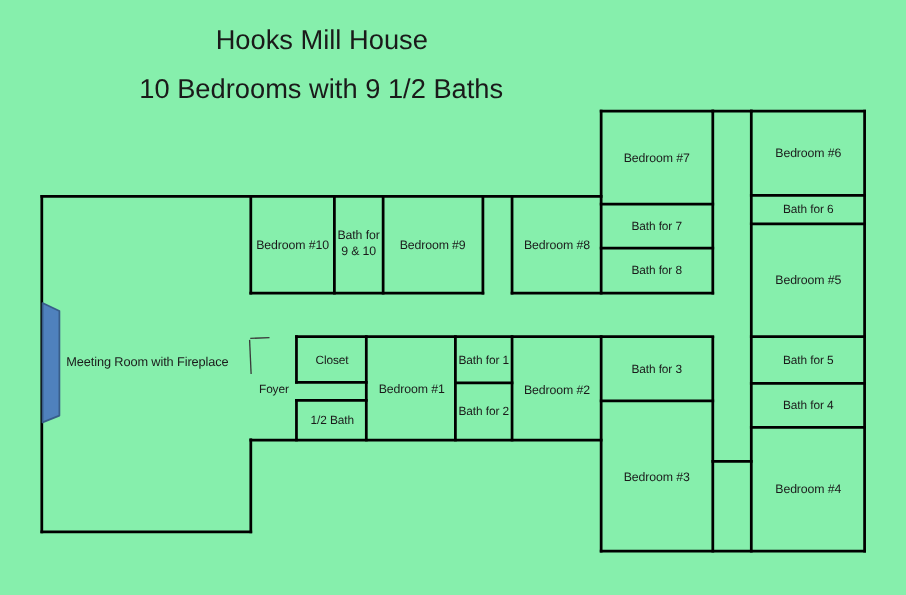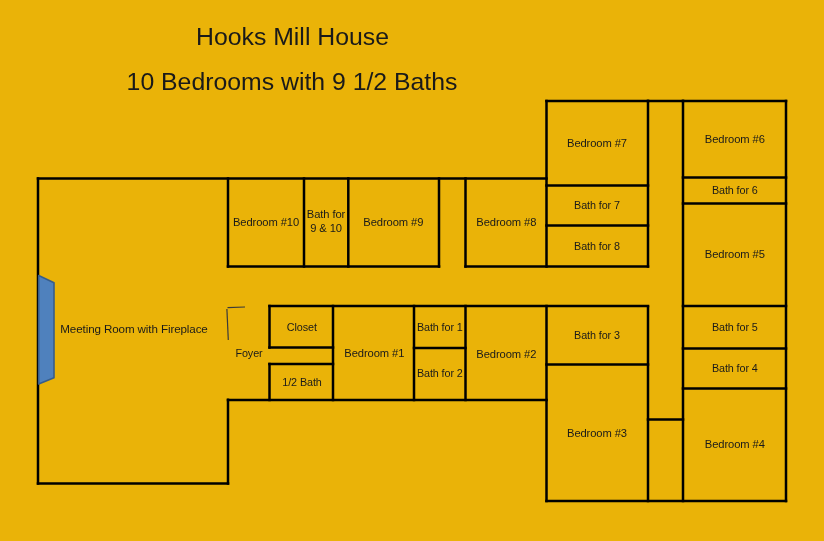--- a/index.html
+++ b/index.html
@@ -1,16 +1,16 @@
 <!DOCTYPE html>
 <html><head>
 <meta charset="utf-8">
 <style>
   html,body{margin:0;padding:0;background:#ffffff;}
-  #page{position:relative;width:824px;height:541px;background:#eab308;overflow:hidden;
+  #page{position:relative;width:824px;height:541px;background:#86efac;overflow:hidden;
         font-family:"Liberation Sans",sans-serif;}
   svg text{font-family:"Liberation Sans",sans-serif;fill:#1a1a1a;}
 </style>
 </head>
 <body>
 <div id="page">
 <svg width="824" height="541" viewBox="0 0 824 541" xmlns="http://www.w3.org/2000/svg">
 
   <text x="292.5" y="44.5" font-size="24.8" text-anchor="middle" fill="#111111">Hooks Mill House</text>
 

